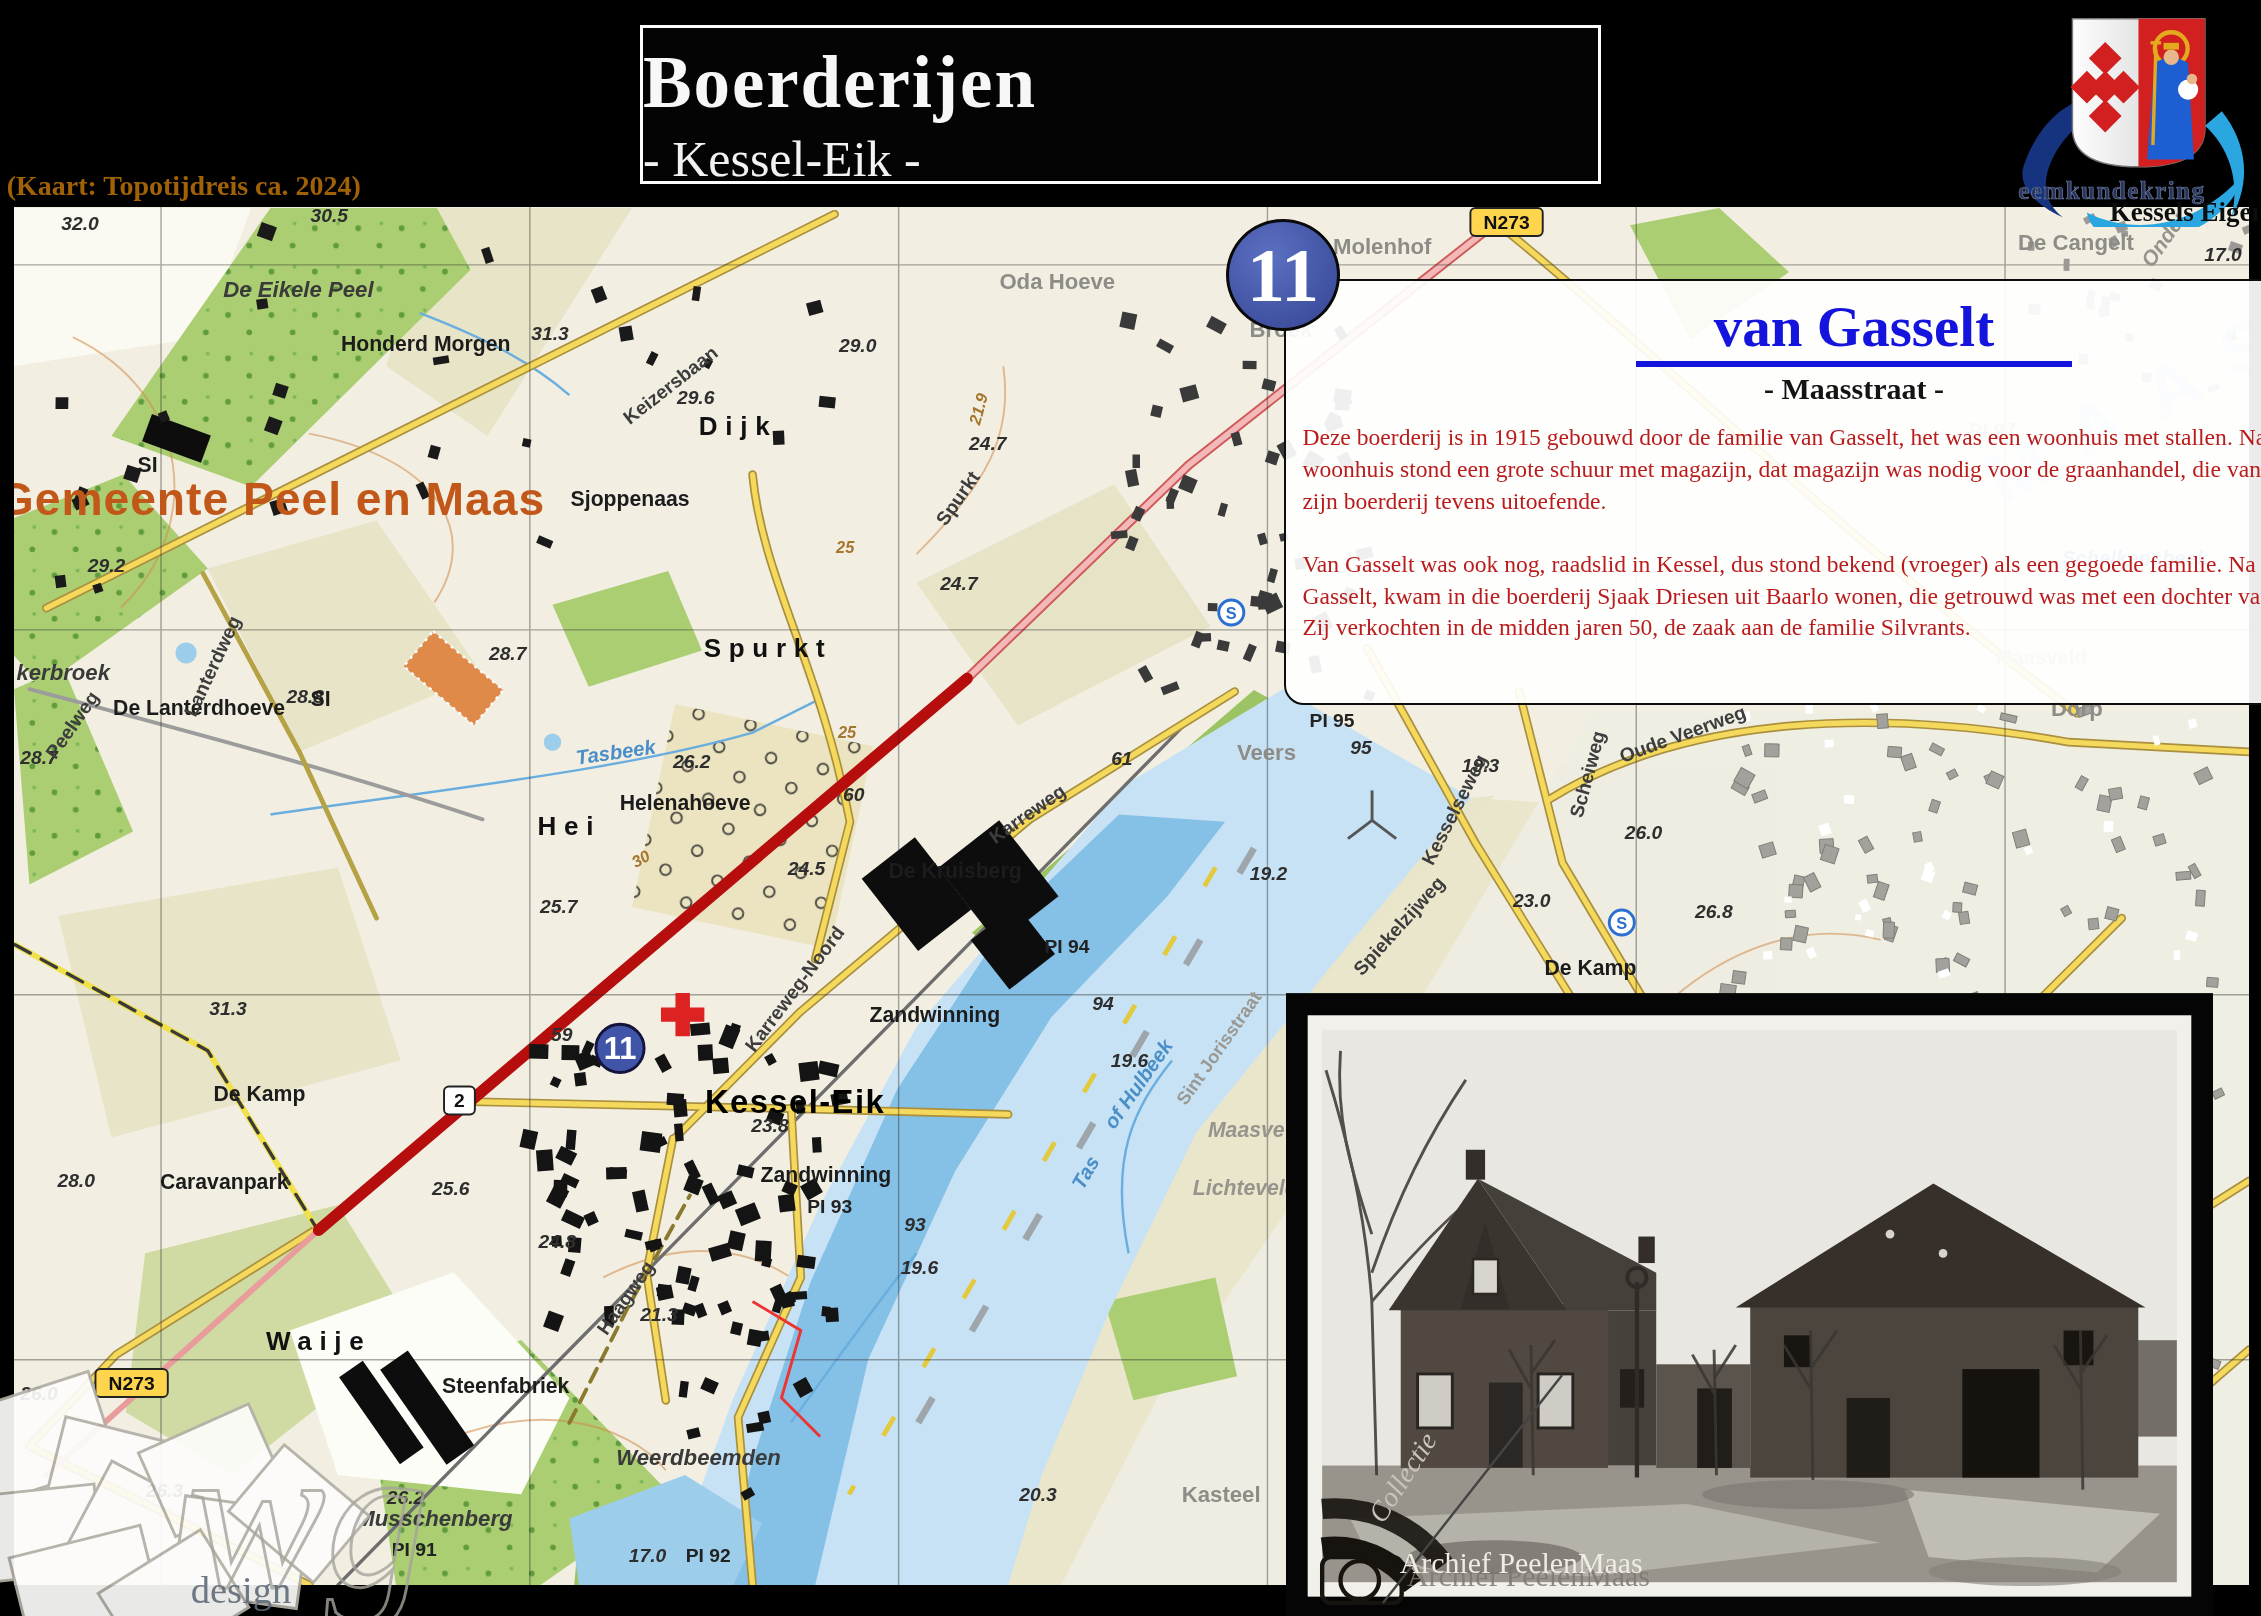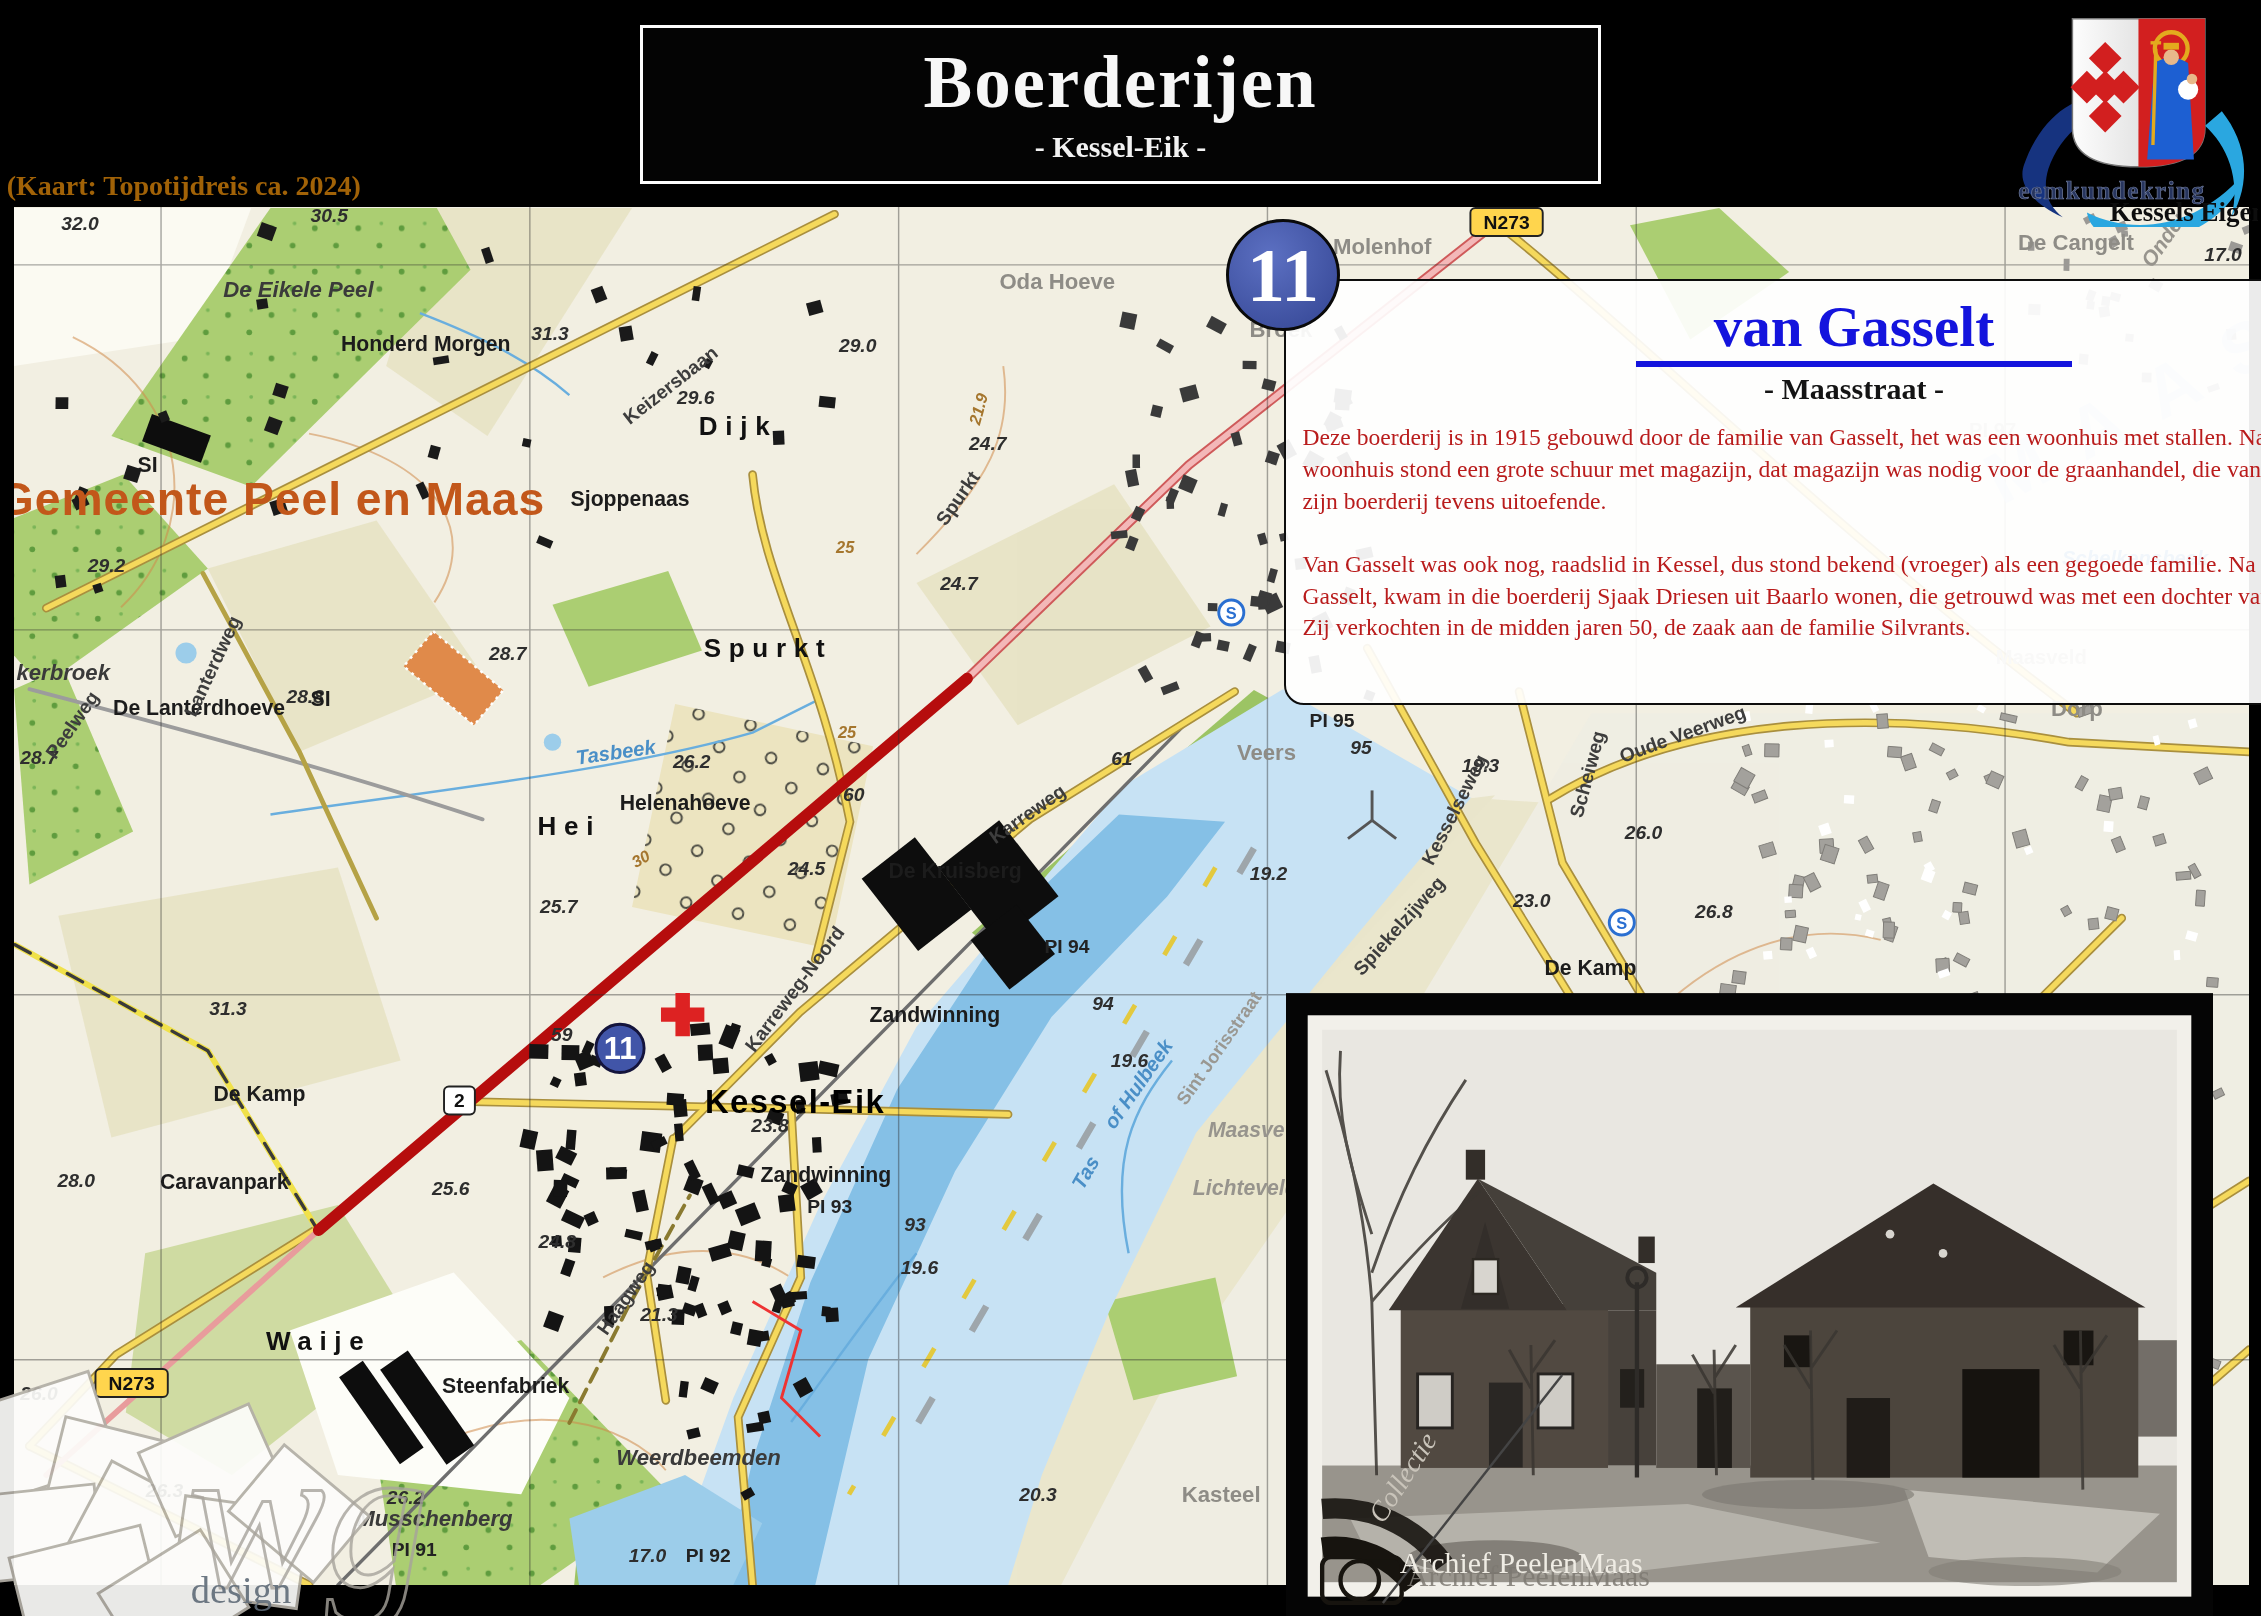--- a/index.html
+++ b/index.html
@@ -1,22 +1,22 @@
 <!DOCTYPE html>
 <html style="font-size:7.7px"><head>
 <meta charset="utf-8">
 <style>
   html,body{margin:0;padding:0;background:#000;}
   .slide{position:relative;width:2261px;height:1617px;background:#000;overflow:hidden;
          font-family:"Liberation Serif",serif;}
   
   .title-box{position:absolute;left:640px;top:24.6px;width:961px;height:159px;
-    background:#040404;border:3.4px solid #fdfdfd;box-sizing:border-box;text-align:center;}
+    background:#040404;border:3.4px solid #fdfdfd;box-sizing:border-box;text-align:left;}
   .title-box .t1{margin-top:13.5px;font-size:73px;font-weight:bold;color:#f7f7f7;letter-spacing:1.9px;}
-  .title-box .t2{margin-top:4.8px;font-size:30px;font-weight:bold;color:#f2f2f2;}
+  .title-box .t2{margin-top:4.8px;font-size:50px;font-weight:normal;color:#f2f2f2;}
   .map-credit{position:absolute;left:6.7px;top:170px;font-size:28px;font-weight:bold;color:#a16207;}
   
   .info-box{position:absolute;left:1284px;top:279px;width:1140px;height:426px;box-sizing:border-box;
     background:rgba(255,255,255,0.92);border:2.9px solid #0d0d0d;border-radius:20px;z-index:40;}
   .info-box h1{margin:12.5px 0 0 0;text-align:center;font-size:57px;font-weight:bold;color:#1414dd;}
   .info-box .rule{width:436px;height:5.8px;background:#1414dd;margin:2.9px auto 4.8px auto;}
   .info-box h2{margin:0;text-align:center;font-size:30px;font-weight:bold;color:#141414;}
   .info-box p{margin:16.4px 16.4px 0 16.4px;font-size:23.6px;line-height:1.34;color:#b91c1c;}
   .info-box p.p2{margin-top:32px;}
   

